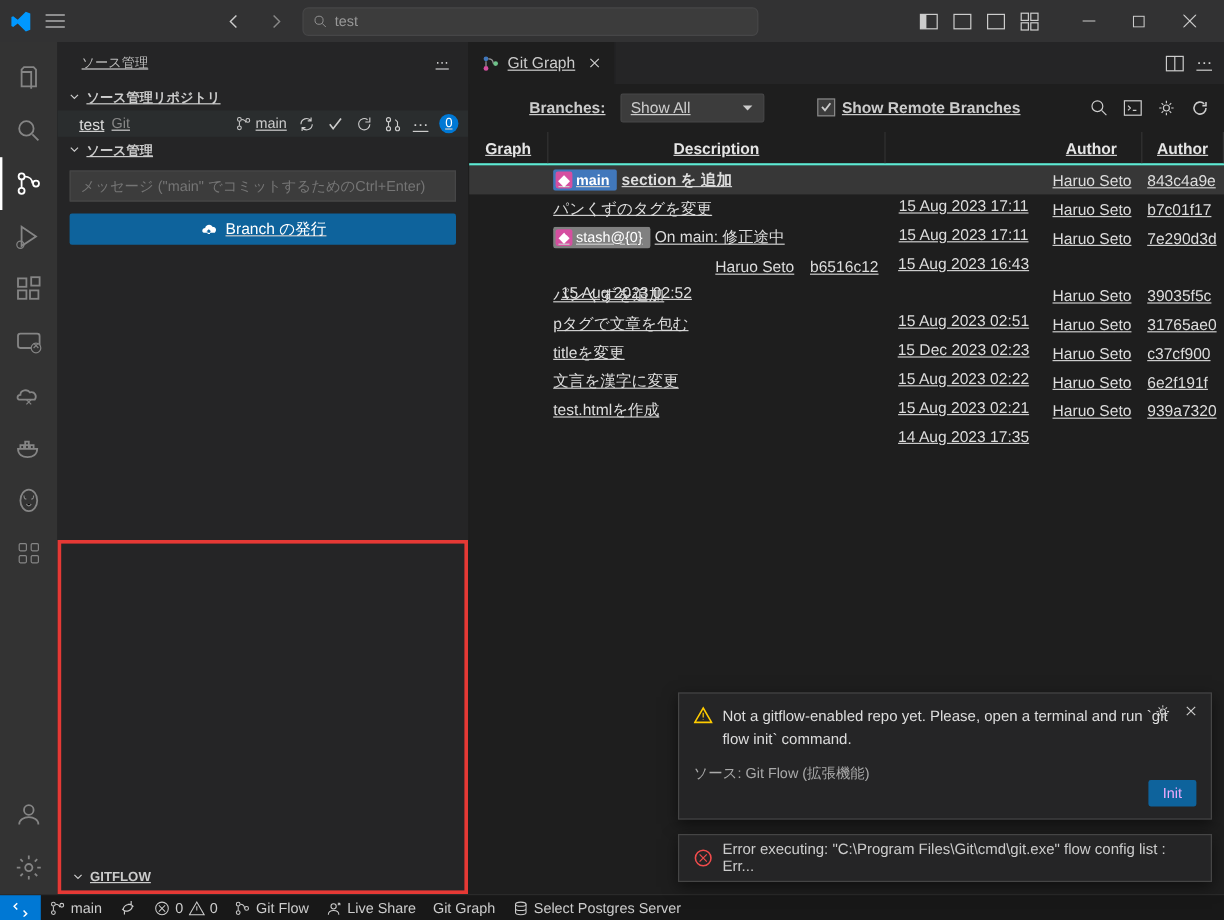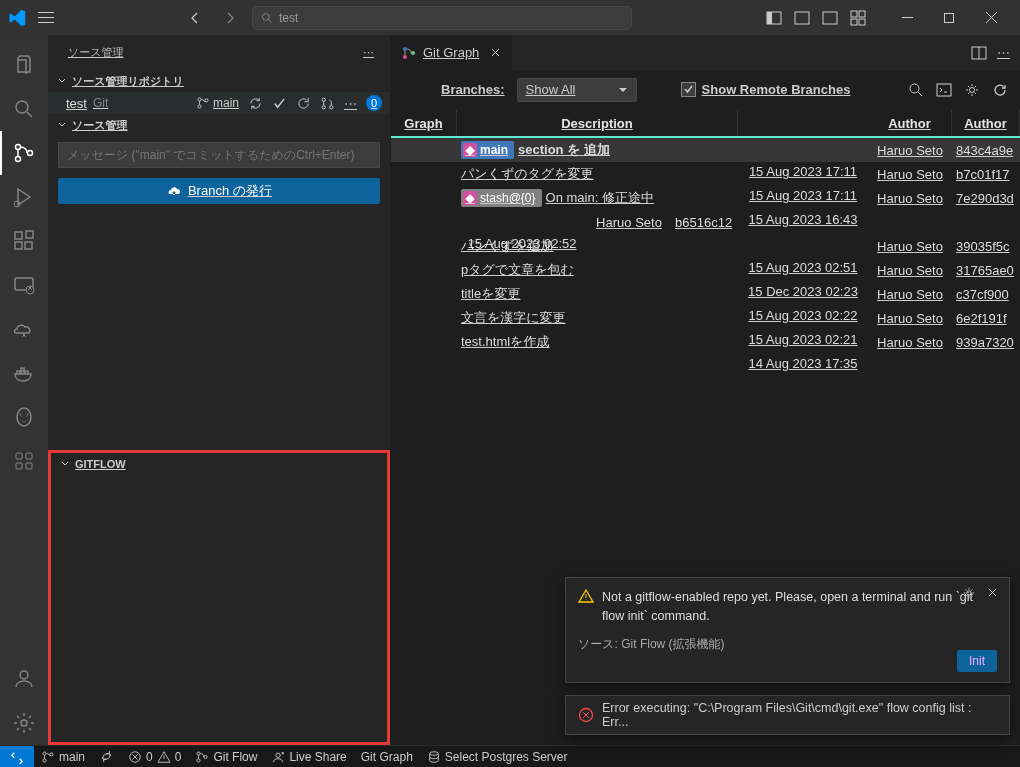--- a/index.html
+++ b/index.html
@@ -34,21 +34,21 @@
 .repo-row .name { color: #ddd; }
 .repo-row .type { color: #888; font-size: 12px; }
 .repo-row .spacer { flex: 1; }
 .repo-icons { display: flex; align-items: center; gap: 9px; color: #ccc; }
 .repo-icons .branch { display: flex; align-items: center; gap: 3px; font-size: 12px; }
 .badge { background: #0078d4; color: #fff; border-radius: 8px; min-width: 16px; height: 16px; display: flex; align-items: center; justify-content: center; font-size: 11px; padding: 0 4px; }
 .msg-input { margin: 6px 10px; }
 .msg-input input { width: 100%; height: 26px; background: #3c3c3c; border: 1px solid #464647; color: #ccc; padding: 0 8px; font-size: 12px; outline: none; }
 .publish-btn { margin: 4px 10px; height: 26px; background: #0e639c; color: #fff; display: flex; align-items: center; justify-content: center; gap: 6px; cursor: pointer; font-size: 13px; border-radius: 2px; }
 .sidebar-sections { flex: 1; display: flex; flex-direction: column; }
-.highlight-box { border: 3px solid #e53935; margin-top: auto; height: 295px; display: flex; flex-direction: column; }
+.highlight-box { border: 3px solid #e53935; margin-top: auto; height: 295px; display: flex; flex-direction: row; align-items: flex-end; }
 .hl-section { flex: 1; }
 
 .editor { flex: 1; background: #1e1e1e; display: flex; flex-direction: column; position: relative; }
 .tabs { height: 35px; background: #252526; display: flex; align-items: center; }
 .tab { height: 35px; display: flex; align-items: center; padding: 0 10px; gap: 6px; background: #1e1e1e; border-right: 1px solid #252526; cursor: pointer; font-size: 13px; }
 .tab .close { margin-left: 4px; color: #ccc; cursor: pointer; }
 .tabs-right { margin-left: auto; display: flex; gap: 10px; padding: 0 10px; color: #ccc; }
 
 .git-toolbar { height: 40px; display: flex; align-items: center; padding: 0 12px; gap: 12px; border-bottom: 1px solid #1e1e1e; }
 .git-toolbar .lbl { color: #ccc; font-weight: 700; font-size: 13px; margin-left: 38px; }

